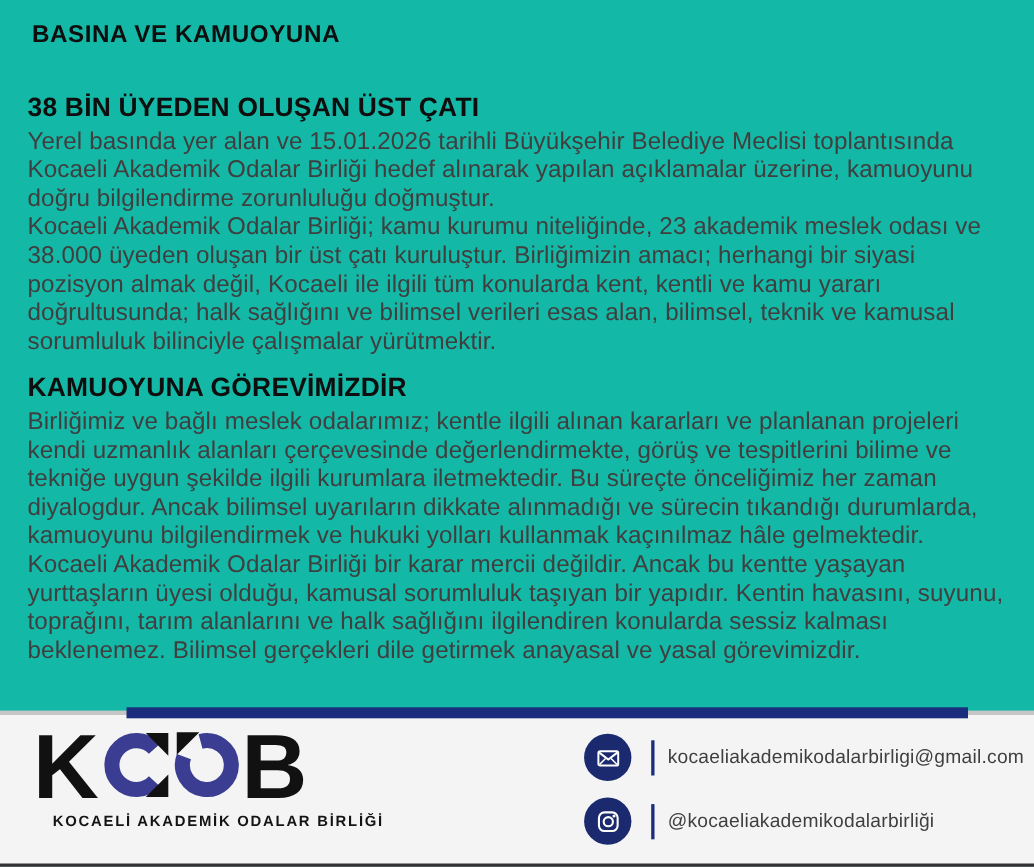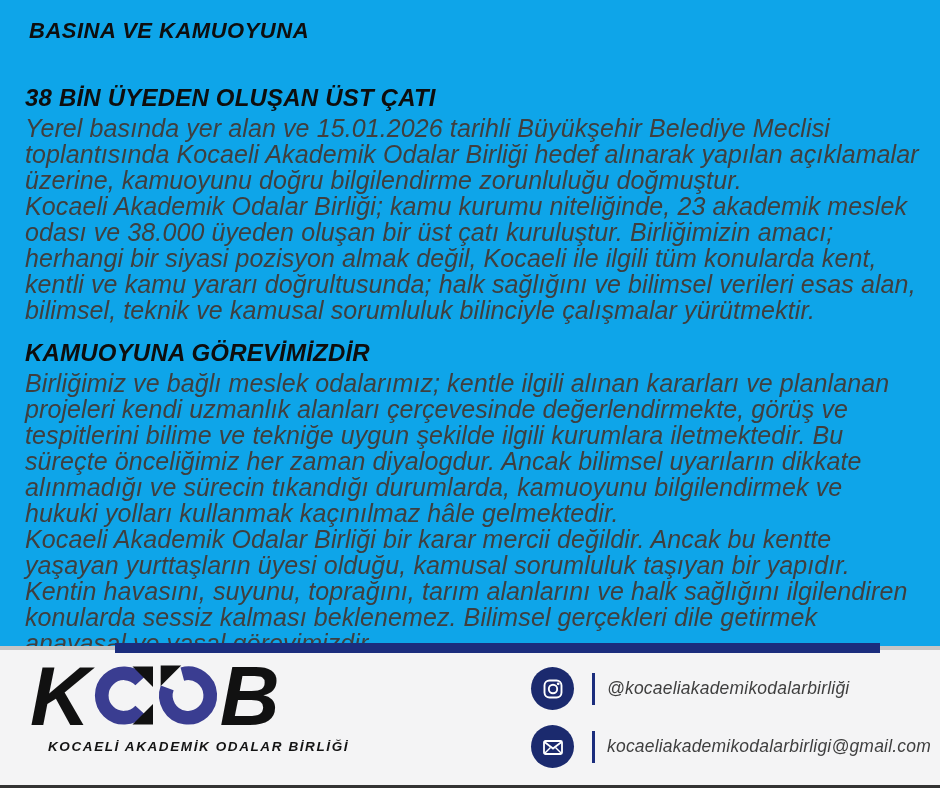--- a/index.html
+++ b/index.html
@@ -4,21 +4,21 @@
 <style>
   * { margin: 0; padding: 0; box-sizing: border-box; }
   html, body { width: 940px; height: 788px; }
   body {
     font-family: "Liberation Sans", sans-serif;
     background: #ffffff;
     position: relative;
     overflow: hidden;
     color: #3d3d3d;
   }
-  .page { position: absolute; inset: 0; background: #0ea5e9; font-style: italic; }
+  .page { position: absolute; inset: 0; background: #14b8a6; }
 
   .doc {
     position: absolute;
     left: 25px; right: 20px; top: 18px;
   }
   .doc-title {
     font-size: 22px;
     font-weight: bold;
     color: #0e0e0e;
     letter-spacing: 0.5px;
@@ -27,21 +27,21 @@
   }
   .section-heading {
     font-size: 24px;
     font-weight: bold;
     color: #0e0e0e;
     letter-spacing: 0.2px;
     margin-bottom: 3px;
   }
   .section { margin-bottom: 16px; }
   .section p {
-    font-size: 25px;
+    font-size: 22px;
     line-height: 26px;
     color: #3f3f3f;
     letter-spacing: 0.1px;
   }
 
   
   .footer {
     position: absolute;
     left: 0; right: 0; bottom: 0;
     height: 141px;
@@ -134,38 +134,38 @@
         <text x="222" y="75" font-family="Liberation Sans, sans-serif" font-weight="bold" font-size="97" fill="#111111">B</text>
       </svg>
       <div class="logo-tagline">KOCAELİ AKADEMİK ODALAR BİRLİĞİ</div>
     </div>
 
     <div class="contacts">
 
       <div class="contact-row">
         <div class="contact-icon">
           <svg width="24" height="24" viewBox="0 0 24 24">
-            <rect x="3.5" y="3.5" width="17" height="17" rx="5" fill="none" stroke="#ffffff" stroke-width="1.9"></rect>
-            <circle cx="12" cy="12" r="4.2" fill="none" stroke="#ffffff" stroke-width="1.9"></circle>
-            <circle cx="17.2" cy="6.8" r="1.4" fill="#ffffff"></circle>
-          </svg>
-        </div>
-        <div class="contact-sep"></div>
-        <div class="contact-text">@kocaeliakademikodalarbirliği</div>
-      </div>
-
-      <div class="contact-row">
-        <div class="contact-icon">
-          <svg width="24" height="24" viewBox="0 0 24 24">
             <rect x="3" y="6" width="18" height="13" rx="1.5" fill="none" stroke="#ffffff" stroke-width="1.8"></rect>
             <polyline points="3.5,7 12,13.5 20.5,7" fill="none" stroke="#ffffff" stroke-width="1.8"></polyline>
             <line x1="4" y1="18" x2="9.5" y2="12.5" stroke="#ffffff" stroke-width="1.4"></line>
             <line x2="20" y2="18" x1="14.5" y1="12.5" stroke="#ffffff" stroke-width="1.4"></line>
           </svg>
         </div>
         <div class="contact-sep"></div>
         <div class="contact-text">kocaeliakademikodalarbirligi@gmail.com</div>
       </div>
 
+      <div class="contact-row">
+        <div class="contact-icon">
+          <svg width="24" height="24" viewBox="0 0 24 24">
+            <rect x="3.5" y="3.5" width="17" height="17" rx="5" fill="none" stroke="#ffffff" stroke-width="1.9"></rect>
+            <circle cx="12" cy="12" r="4.2" fill="none" stroke="#ffffff" stroke-width="1.9"></circle>
+            <circle cx="17.2" cy="6.8" r="1.4" fill="#ffffff"></circle>
+          </svg>
+        </div>
+        <div class="contact-sep"></div>
+        <div class="contact-text">@kocaeliakademikodalarbirliği</div>
+      </div>
+
     </div>
   </div>
 
 </div>
 
 </body></html>

